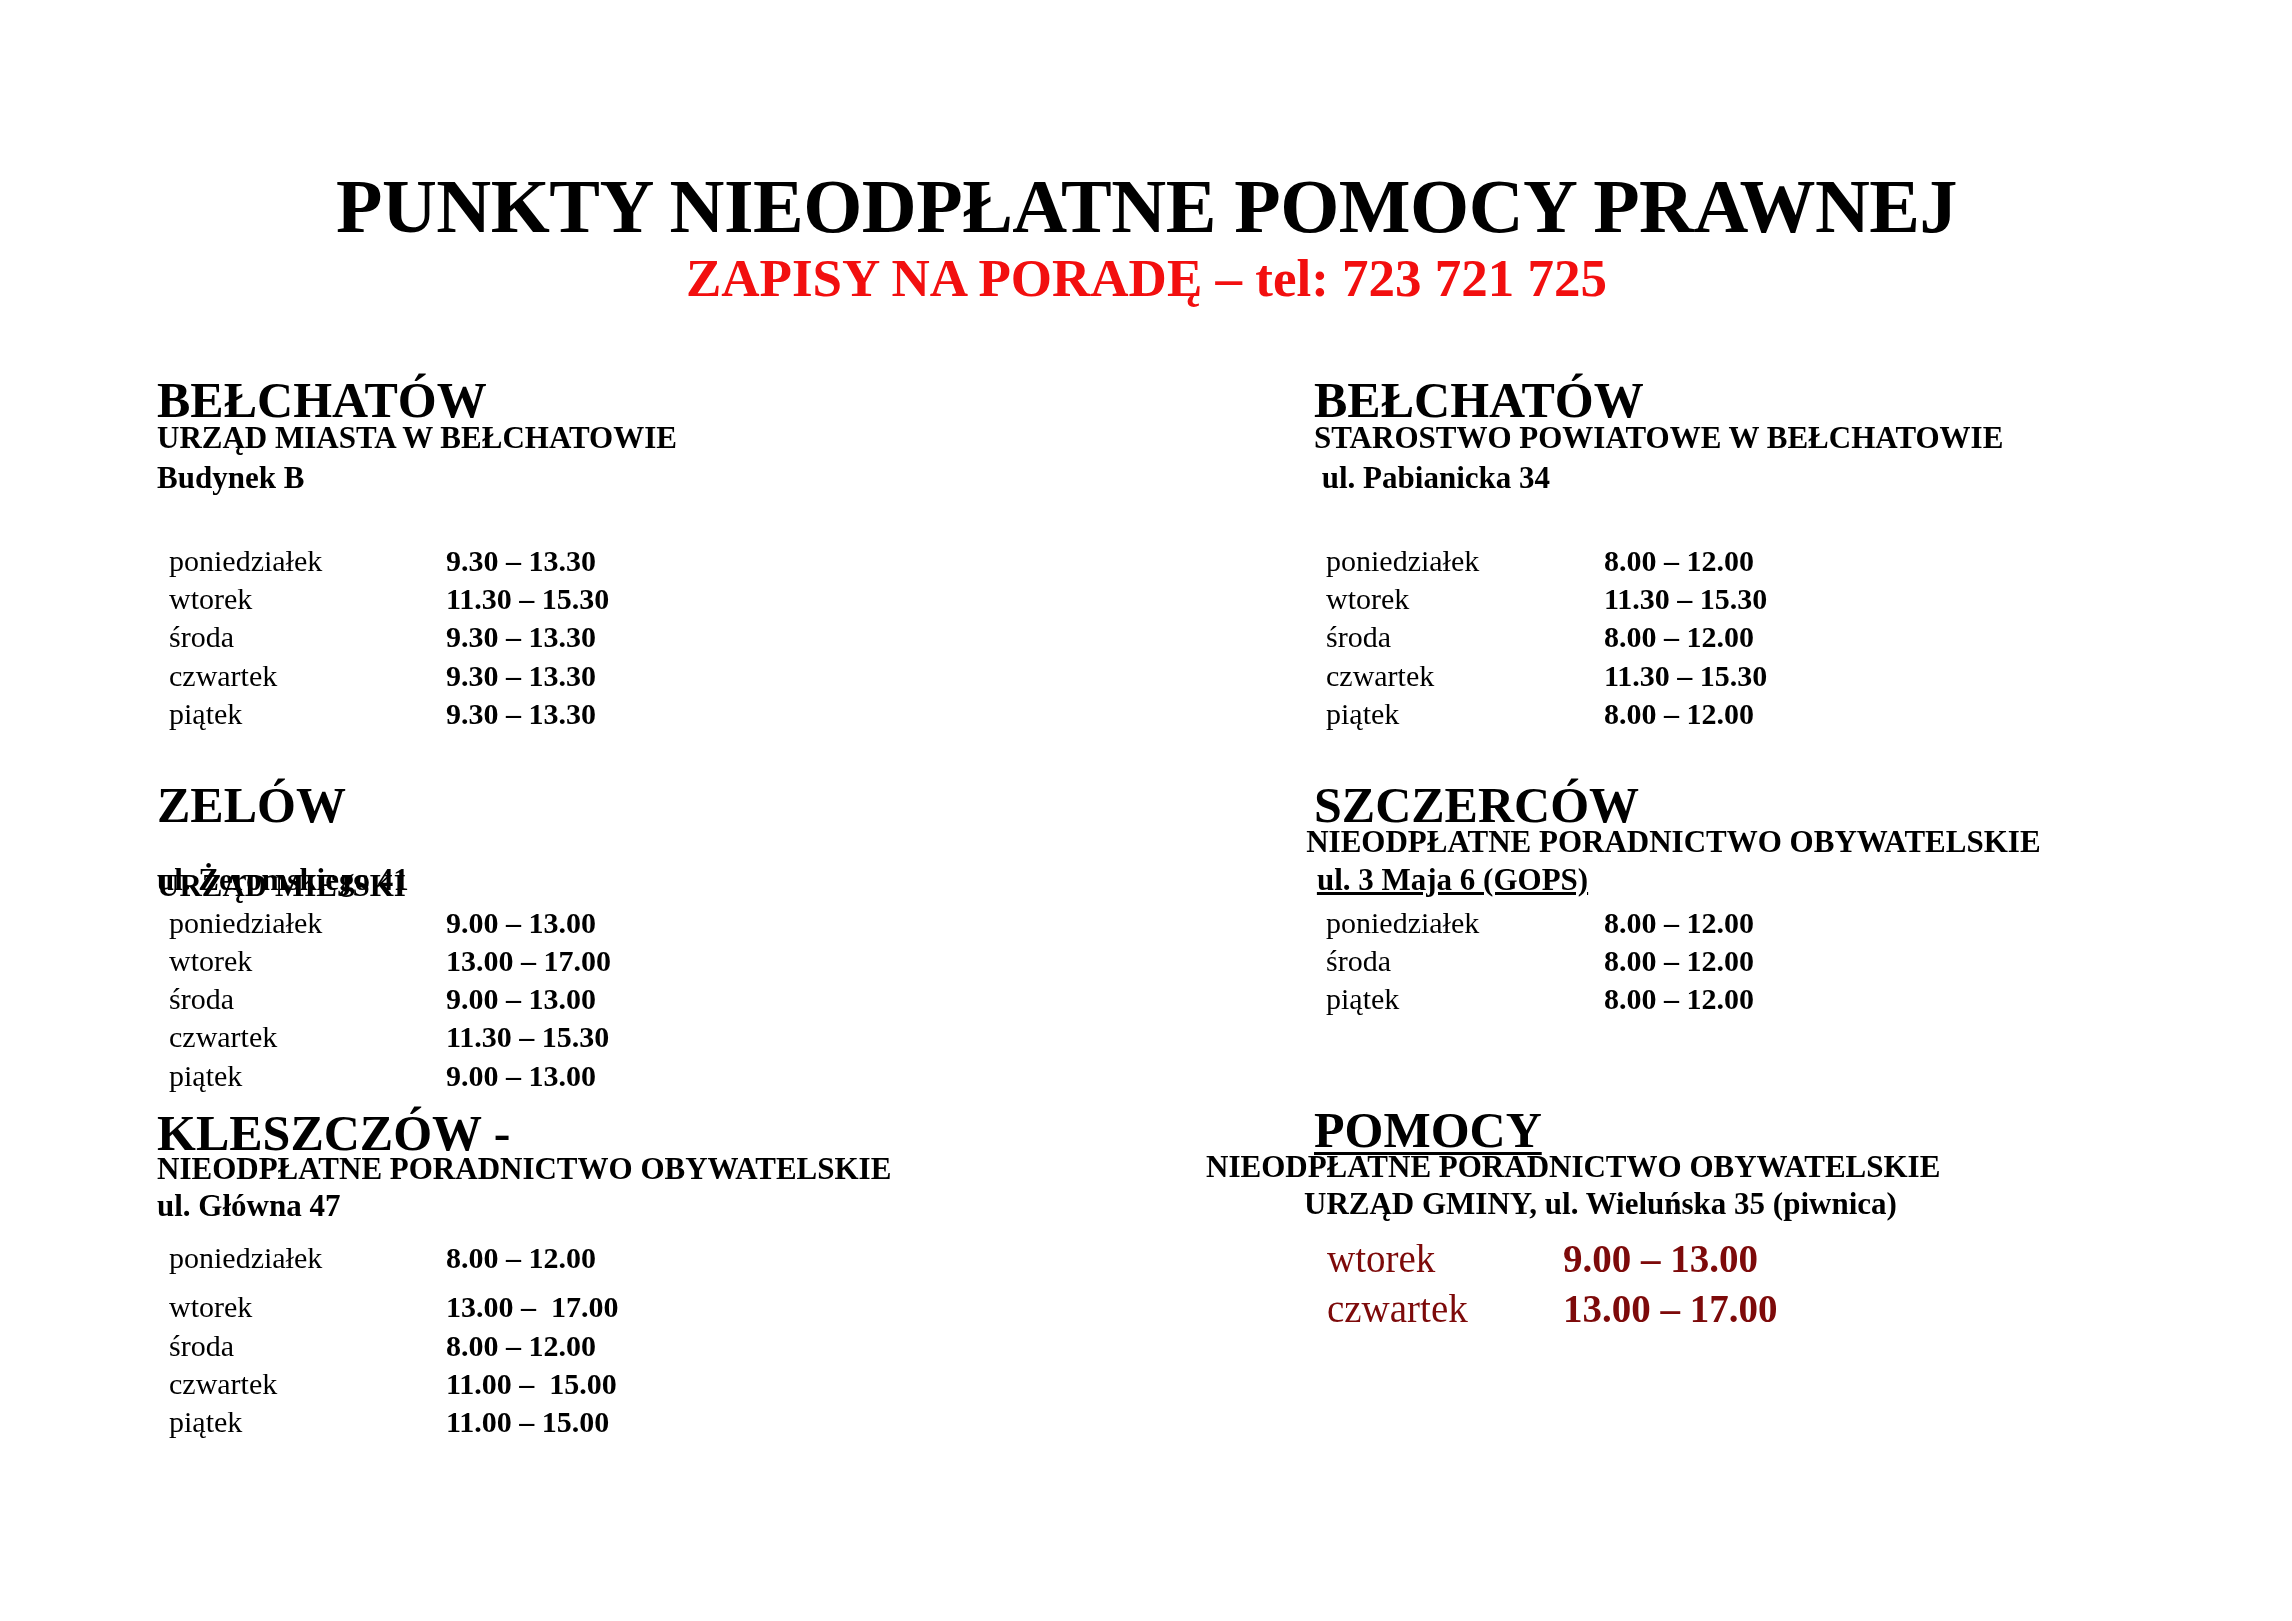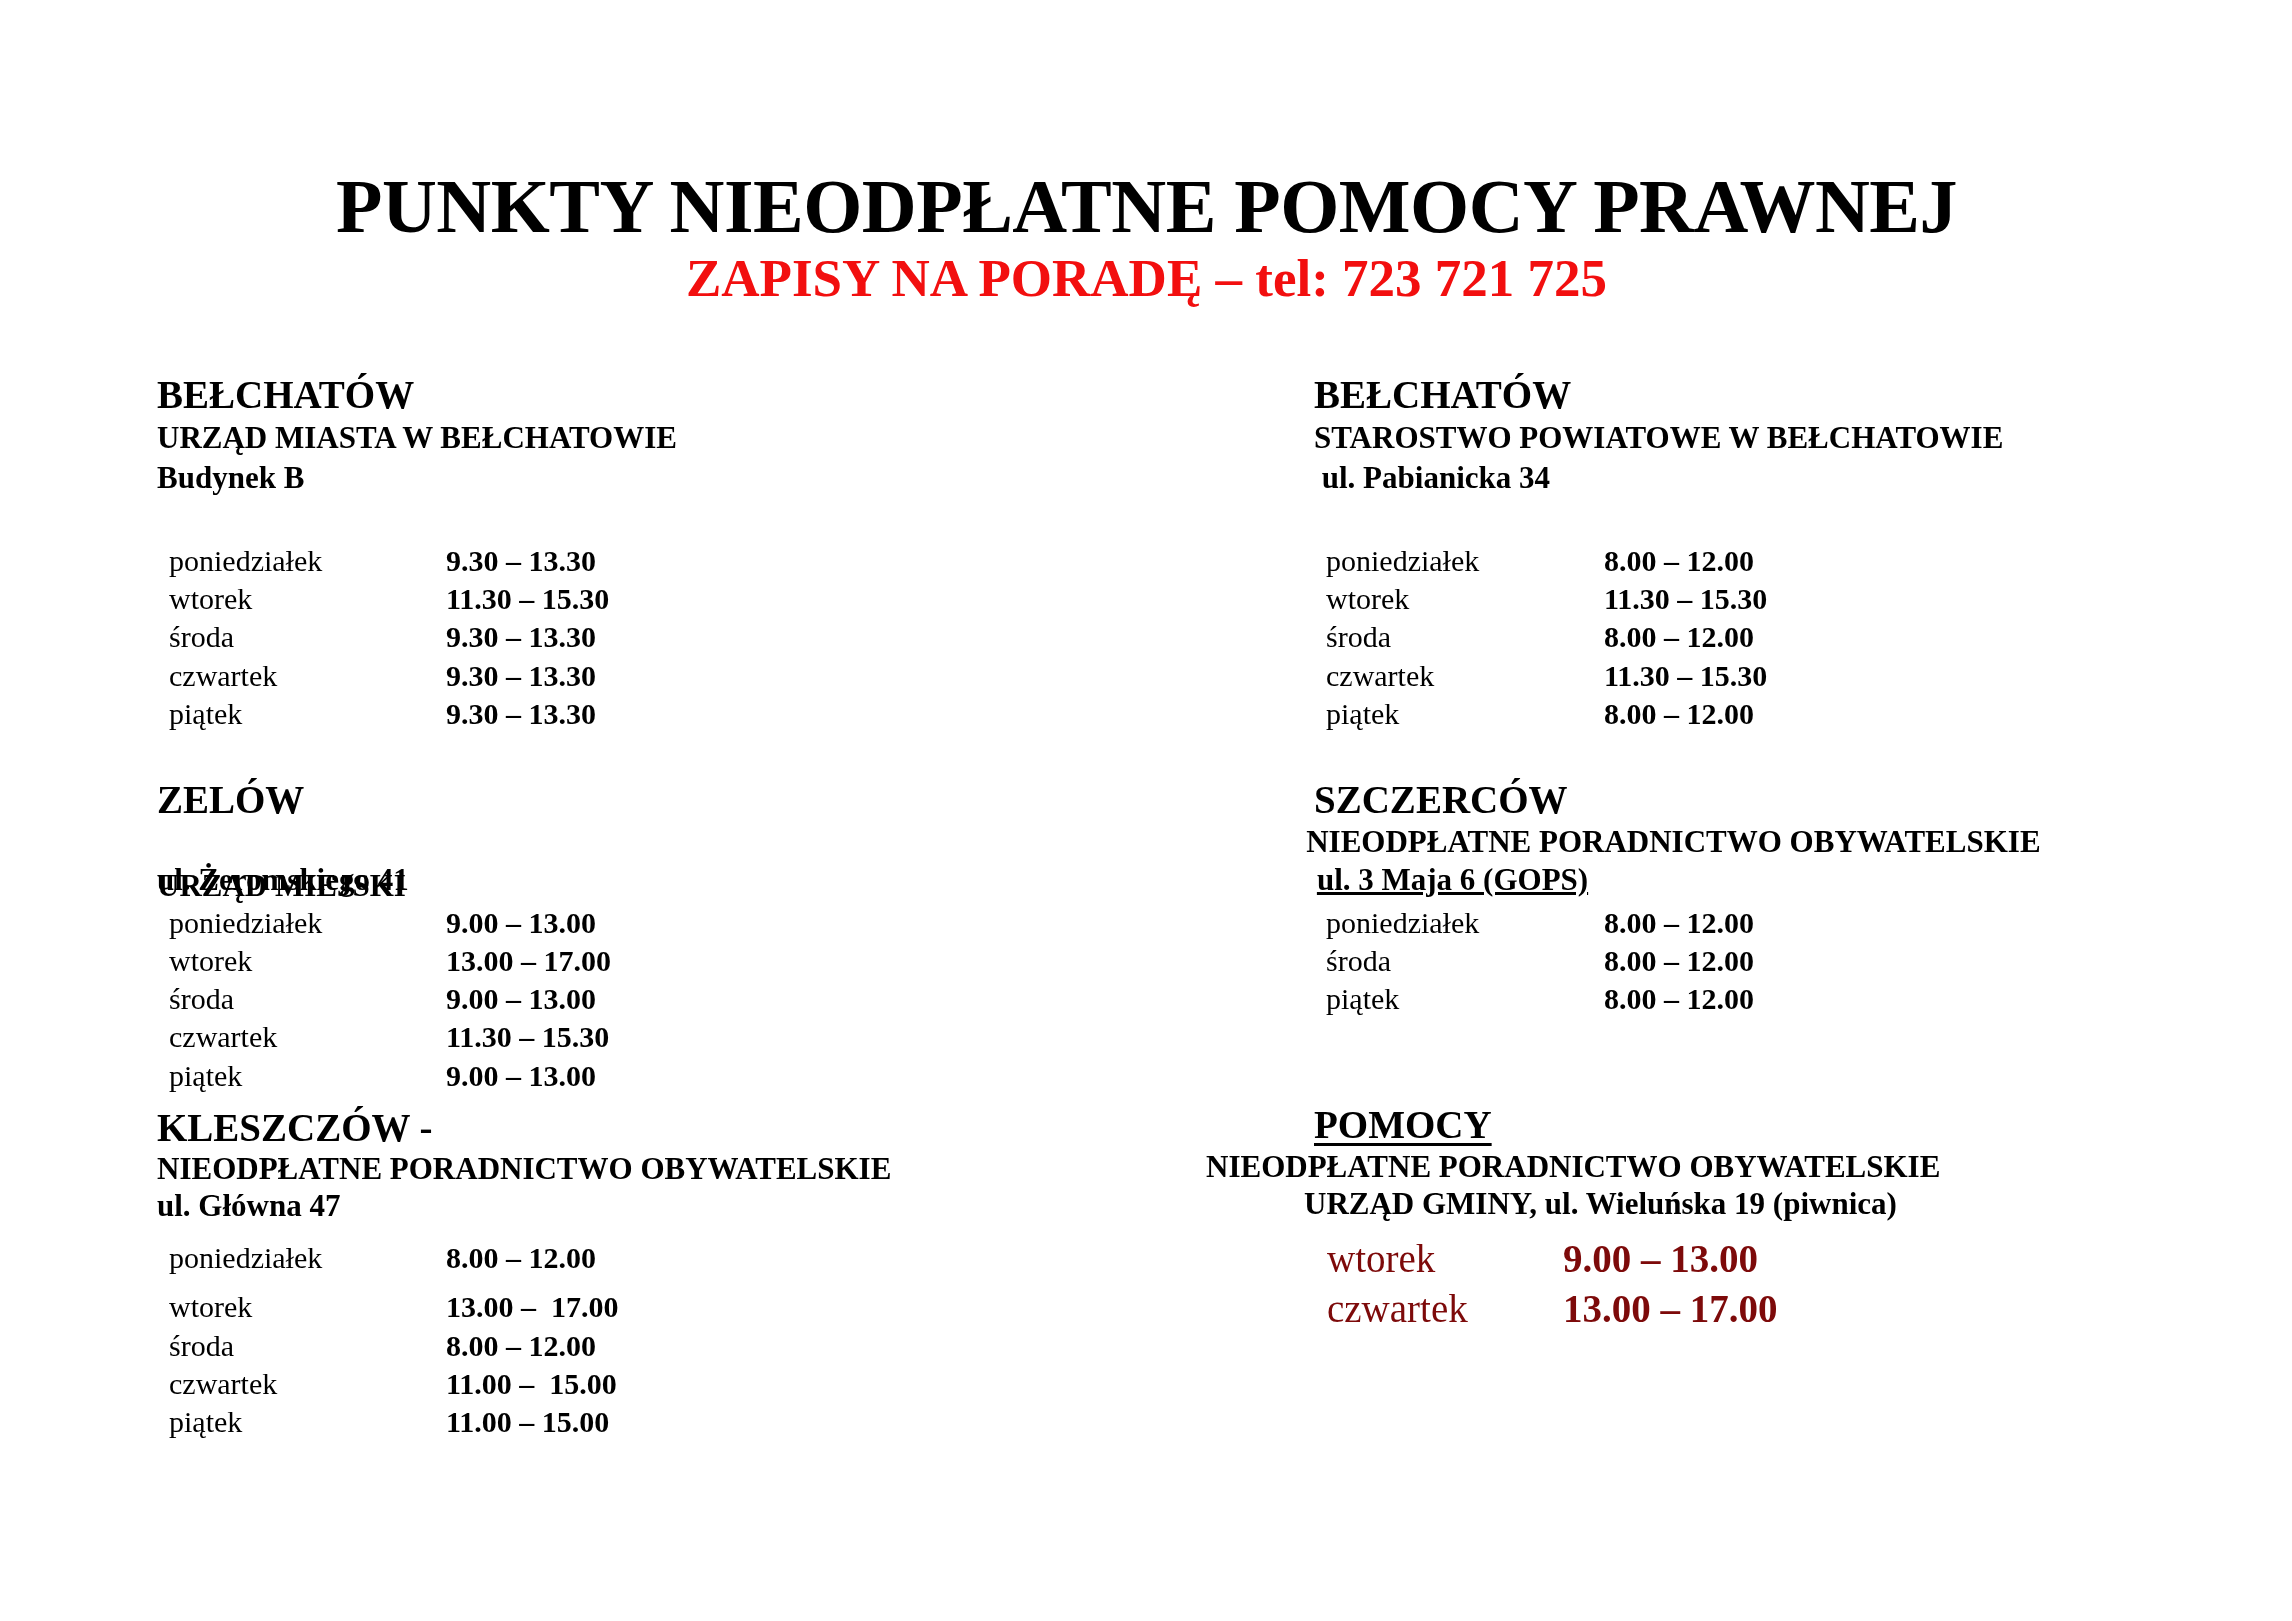--- a/index.html
+++ b/index.html
@@ -25,21 +25,21 @@
     }
     .subtitle {
       left: 0; width: 2293px; text-align: center;
       top: 252px;
       font-size: 53px; font-weight: bold;
       color: #f20f0f;
     }
 
     .section { position: absolute; }
     .city {
-      font-size: 39px; font-weight: bold; line-height: 1;
+      font-size: 50px; font-weight: bold; line-height: 1;
       white-space: nowrap;
     }
     .city.underline { text-decoration: underline; text-decoration-thickness: 2.9px; text-underline-offset: 4.9px; }
     .org {
       font-size: 31px; font-weight: bold; line-height: 1;
       white-space: nowrap;
     }
     .addr {
       font-size: 31px; font-weight: bold; line-height: 1;
       white-space: nowrap;
@@ -180,21 +180,21 @@
   </div>
   <div class="row" style="left:0; top:1407px;">
     <span class="day">piątek</span>
     <span class="time" style="left:289px; white-space:pre;">11.00 – 15.00</span>
   </div>
 </div>
 
 <div class="section" style="left:0; top:0;">
   <div class="abs city underline" style="left:1314px; top:1105px;">POMOCY</div>
   <div class="abs org" style="left:1206px; top:1151px;">NIEODPŁATNE PORADNICTWO OBYWATELSKIE</div>
-  <div class="abs addr" style="left:1304px; top:1188px;">URZĄD GMINY, ul. Wieluńska 19 (piwnica)</div>
+  <div class="abs addr" style="left:1304px; top:1188px;">URZĄD GMINY, ul. Wieluńska 35 (piwnica)</div>
 
   <div class="row red-row" style="left:1315px; top:1239px;">
     <span class="day">wtorek</span>
     <span class="time" style="left:248px;">9.00 – 13.00</span>
   </div>
   <div class="row red-row" style="left:1315px; top:1289px;">
     <span class="day">czwartek</span>
     <span class="time" style="left:248px;">13.00 – 17.00</span>
   </div>
 </div>

